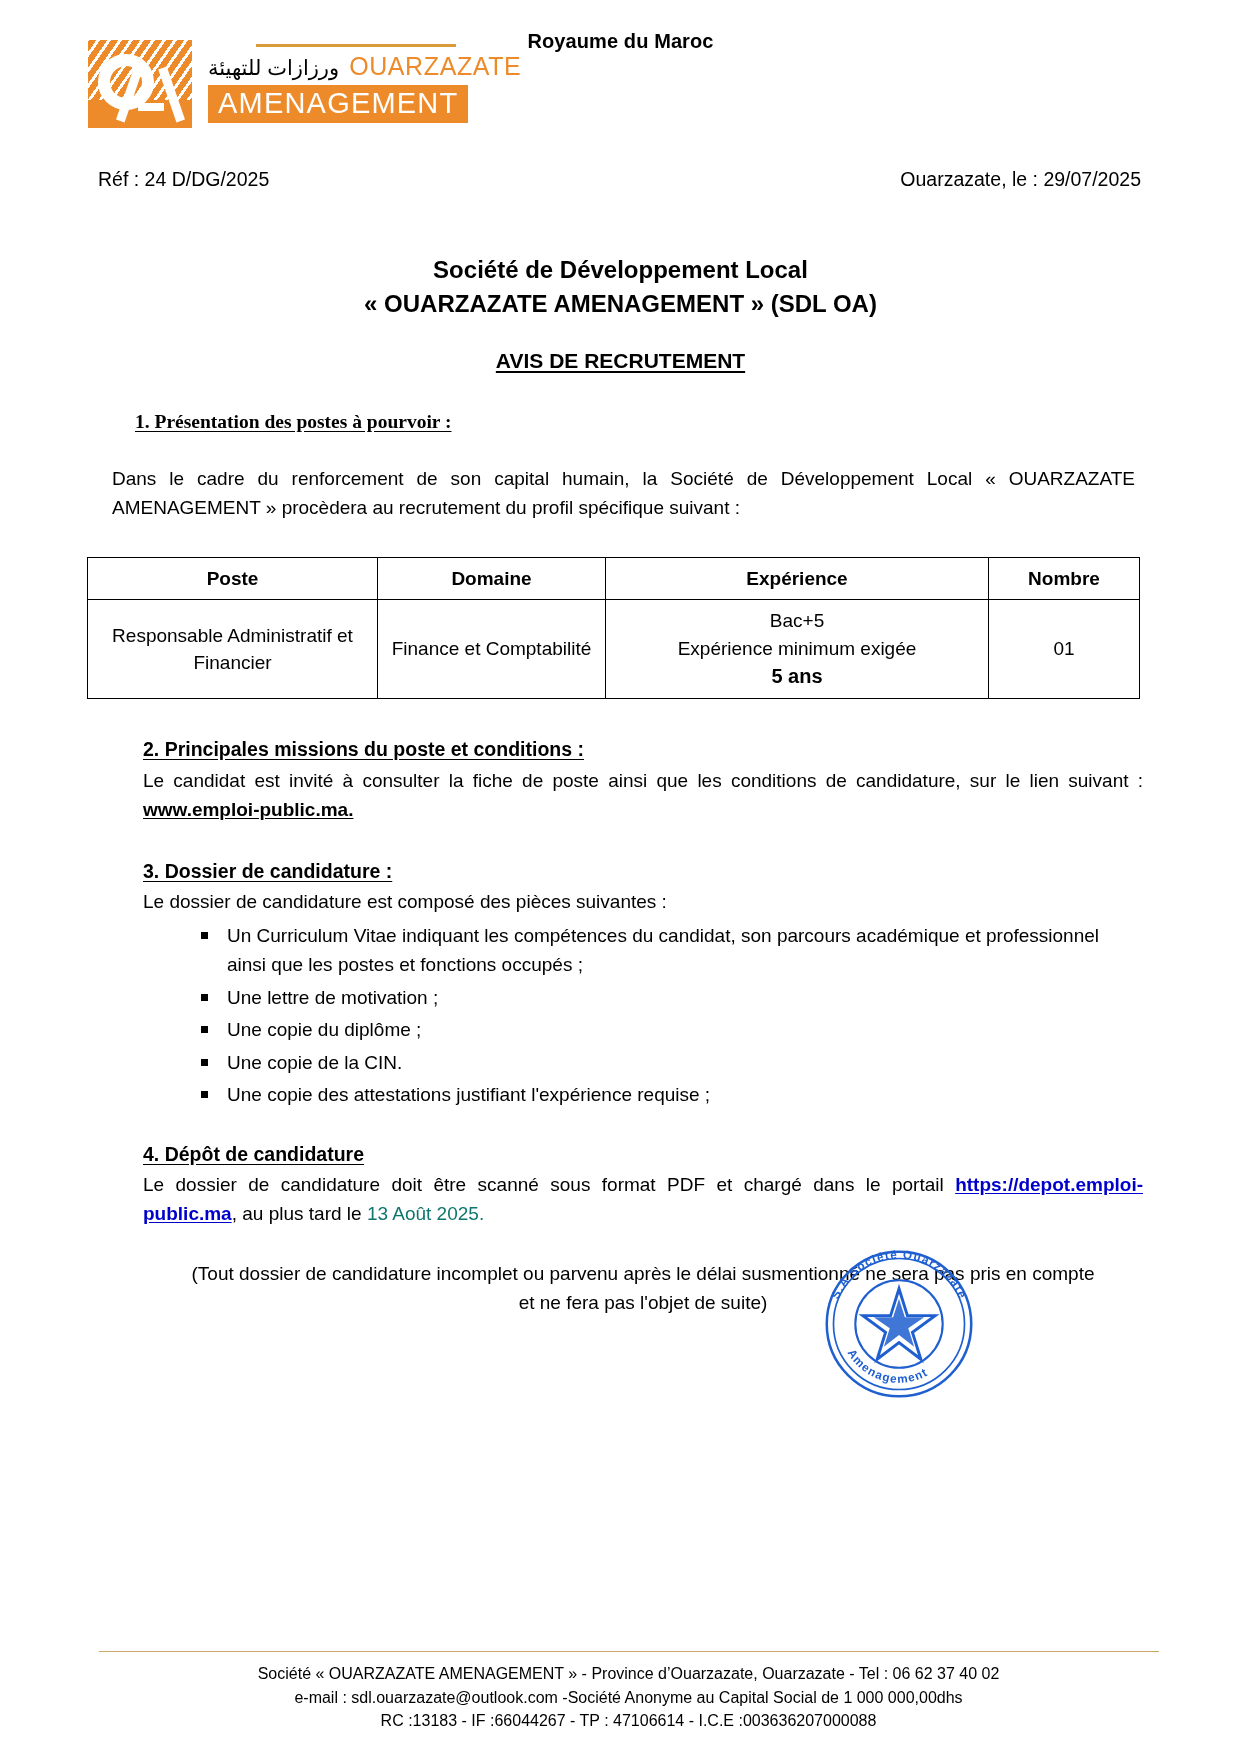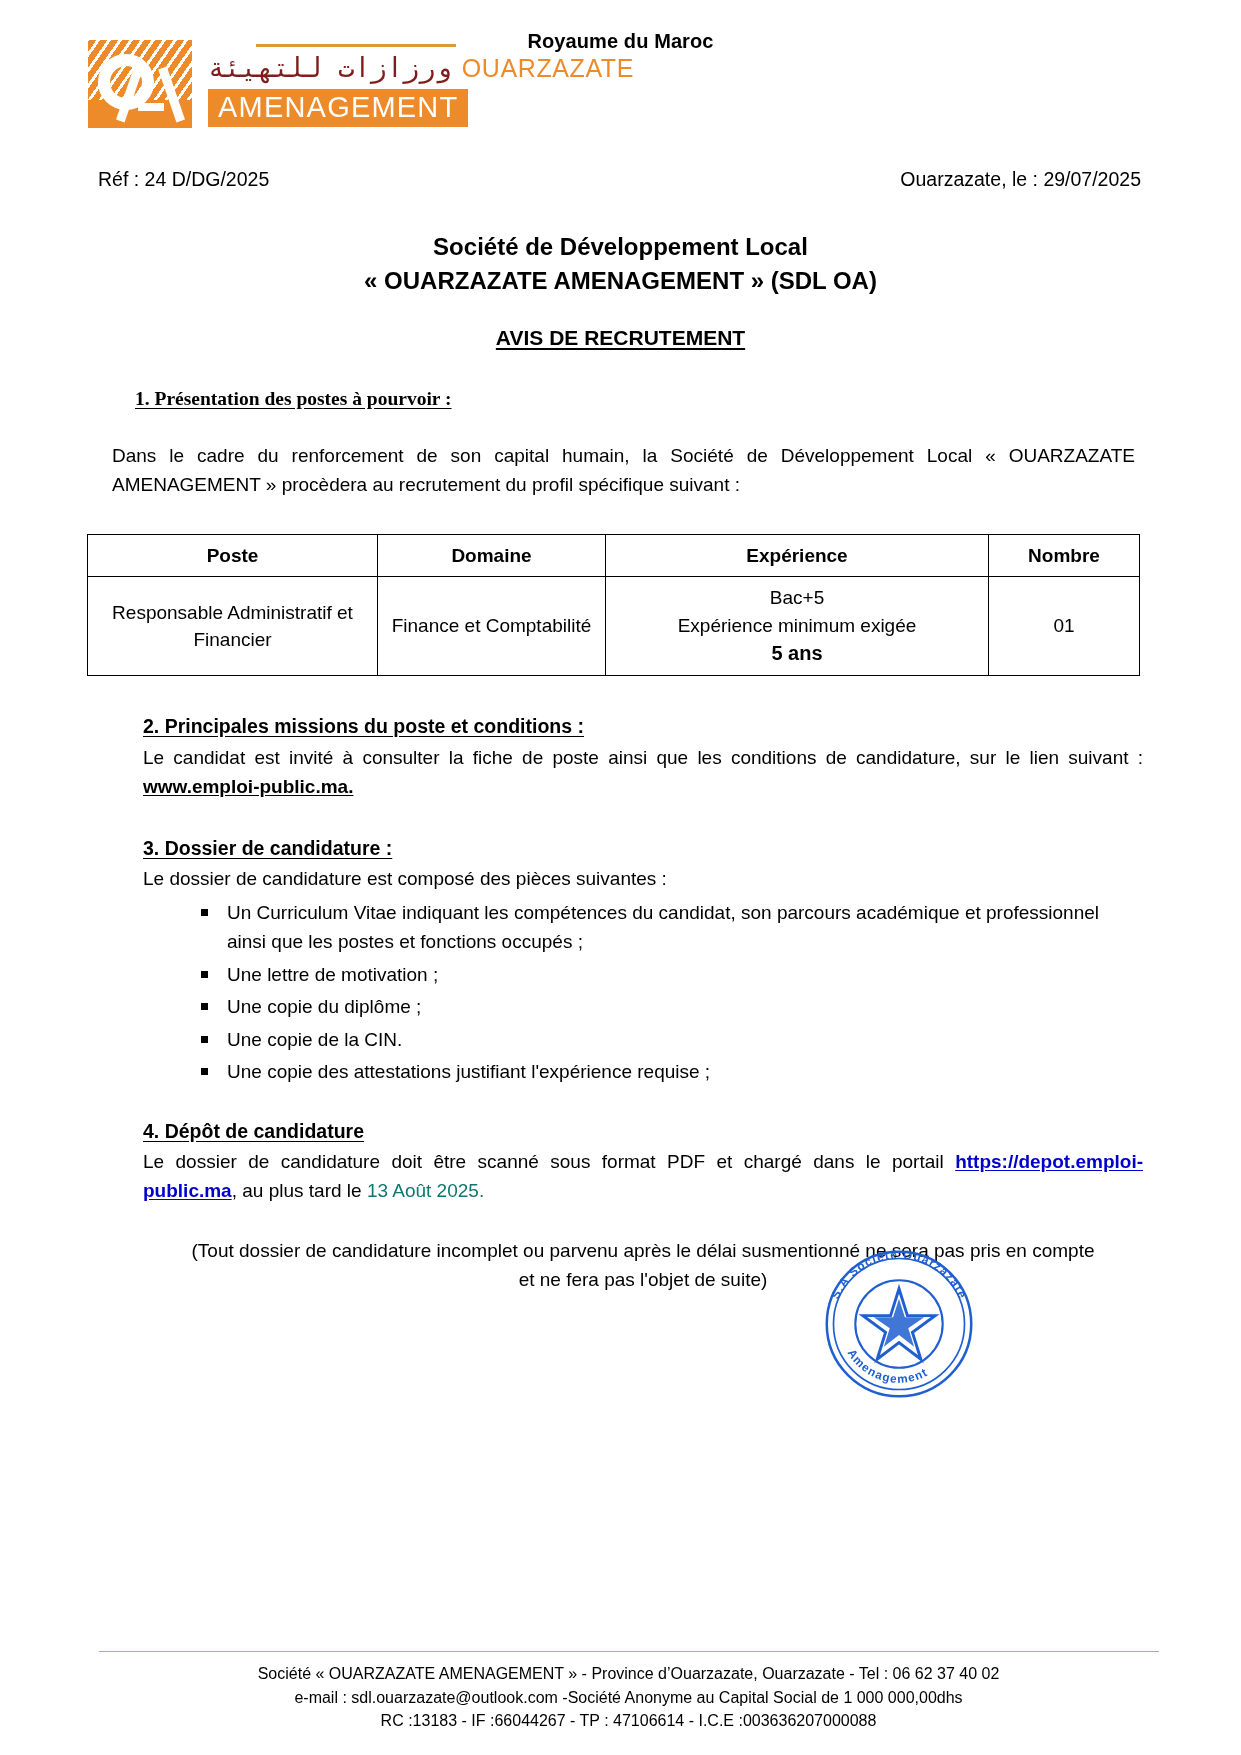--- a/index.html
+++ b/index.html
@@ -112,24 +112,24 @@
     background: #D99A3C;
     margin: 0 0 5px 48px;
   }
   .logo-line1 {
     display: flex;
     align-items: baseline;
     gap: 10px;
     white-space: nowrap;
   }
   .logo-ar {
-    font-size: 27px;
-    color: #7f1d1d;
+    font-size: 21px;
+    color: #000000;
     direction: rtl;
-    font-family: Liberation Mono, monospace;
+    font-family: Liberation Sans, sans-serif;
   }
   .logo-en {
     font-size: 25px;
     color: #ED8B2B;
     letter-spacing: .6px;
   }
   .logo-band {
     margin-top: 4px;
     background: #ED8B2B;
     color: #ffffff;
@@ -147,21 +147,21 @@
     font-size: 19.5px;
     padding: 20px 100px 0 98px;
     gap: 19px;
   }
 
   
   .doc-title {
     text-align: center;
     font-weight: bold;
     font-size: 24px;
-    margin-top: 39px;
+    margin-top: 62px;
     line-height: 1.42;
   }
   .avis {
     text-align: center;
     font-weight: bold;
     font-size: 21px;
     margin-top: 28px;
     text-decoration: underline;
     text-underline-offset: 3px;
   }

